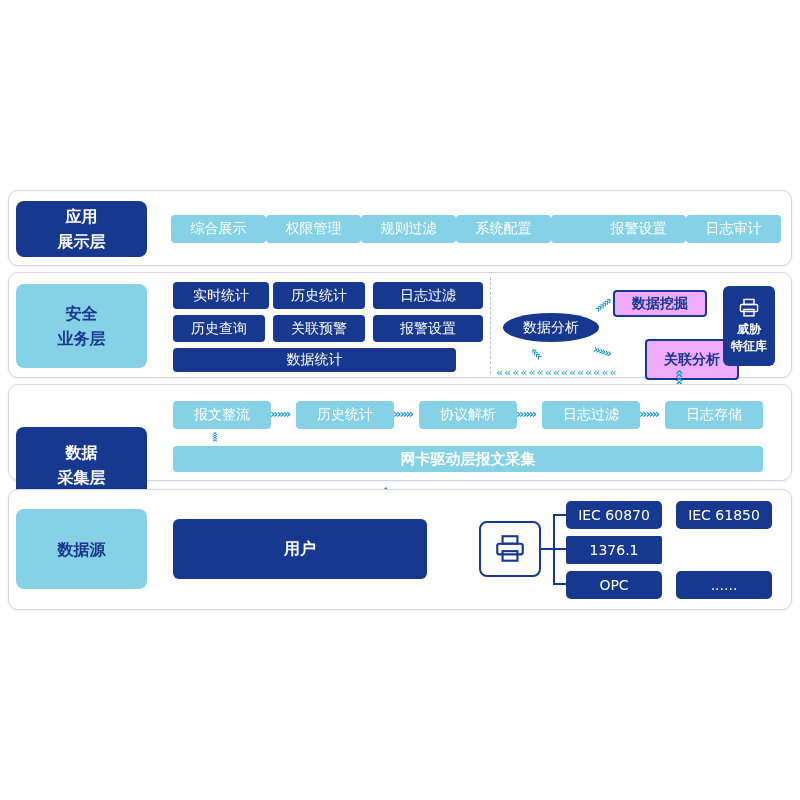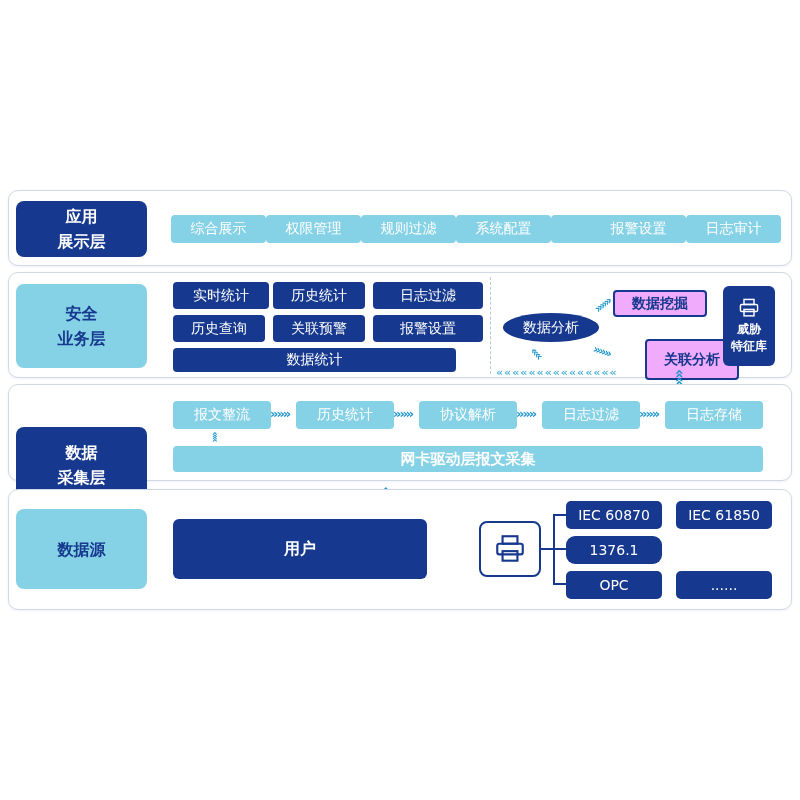--- a/index.html
+++ b/index.html
@@ -129,19 +129,19 @@
       </svg>
     </div>
 
     <div class="abs line" style="left:532px;top:58px;width:13px;height:2px;"></div>
     <div class="abs line" style="left:544px;top:24px;width:2px;height:71px;"></div>
     <div class="abs line" style="left:546px;top:24px;width:11px;height:2px;"></div>
     <div class="abs line" style="left:546px;top:58px;width:11px;height:2px;"></div>
     <div class="abs line" style="left:546px;top:93px;width:11px;height:2px;"></div>
 
     <span class="abs bx bx-dark flex-c" style="left:557px;top:11px;width:96px;height:28px;border-radius:5px;">IEC 60870</span>
-    <span class="abs bx bx-dark flex-c" style="left:557px;top:46px;width:96px;height:28px;border-radius:9px;">1376.1</span>
+    <span class="abs bx bx-dark flex-c" style="left:557px;top:46px;width:96px;height:28px;border-radius:2px;">1376.1</span>
     <span class="abs bx bx-dark flex-c" style="left:557px;top:81px;width:96px;height:28px;border-radius:5px;text-align:right;">OPC</span>
     <span class="abs bx bx-dark flex-c" style="left:667px;top:11px;width:96px;height:28px;border-radius:5px;">IEC 61850</span>
     <span class="abs bx bx-dark flex-c" style="left:667px;top:81px;width:96px;height:28px;border-radius:5px;">......</span>
   </div>
 
 </div>
 
 </body></html>

